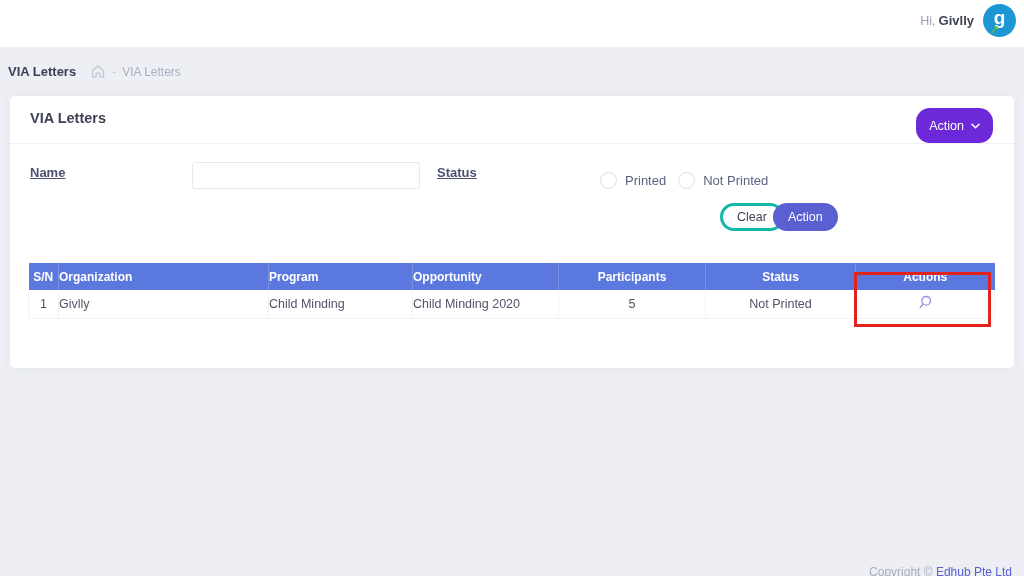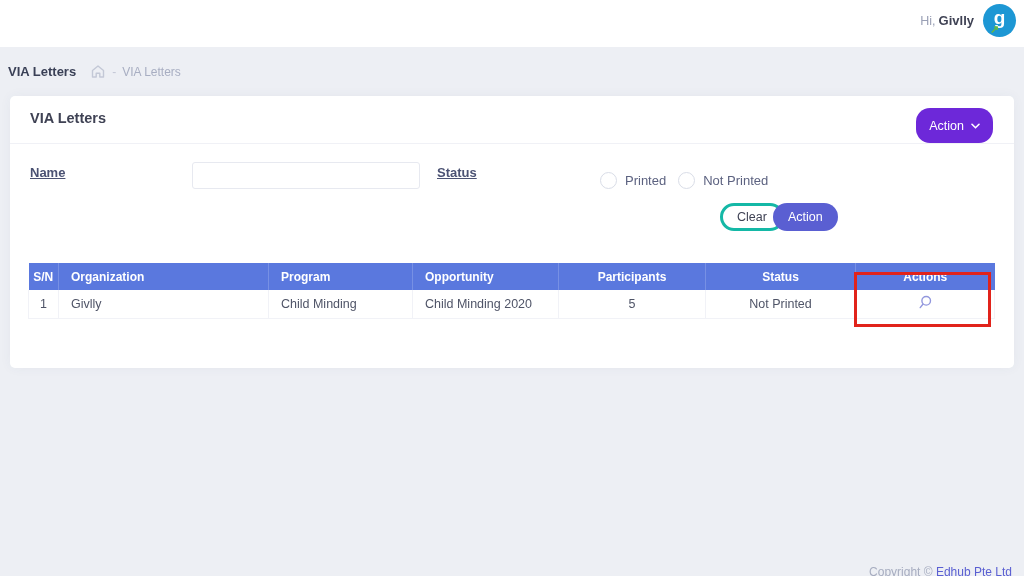--- a/index.html
+++ b/index.html
@@ -95,21 +95,21 @@
     background:#5a78de; color:#ffffff; font-size:12px; font-weight:700;
     height:27px; border-right:1px solid rgba(255,255,255,.18);
   }
   .via-table th:last-child { border-right:none; }
   .via-table td {
     background:#ffffff; color:#4f5467; font-size:12.5px; height:28px;
     border-right:1px solid #f1f2f7; border-bottom:1px solid #f1f2f7;
     border-left:1px solid #f1f2f7;
   }
   .via-table tr td:first-child { border-left:1px solid #f1f2f7; }
-  .al { text-align:left; padding-left:12px; }
+  .al { text-align:left; }
   .ac { text-align:center; }
   .action-cell { cursor:pointer; }
 
   
   .highlight-rect {
     position:absolute; left:854px; top:272px; width:137px; height:55px;
     border:3px solid #e1231b; pointer-events:none; z-index:5;
   }
 
   

